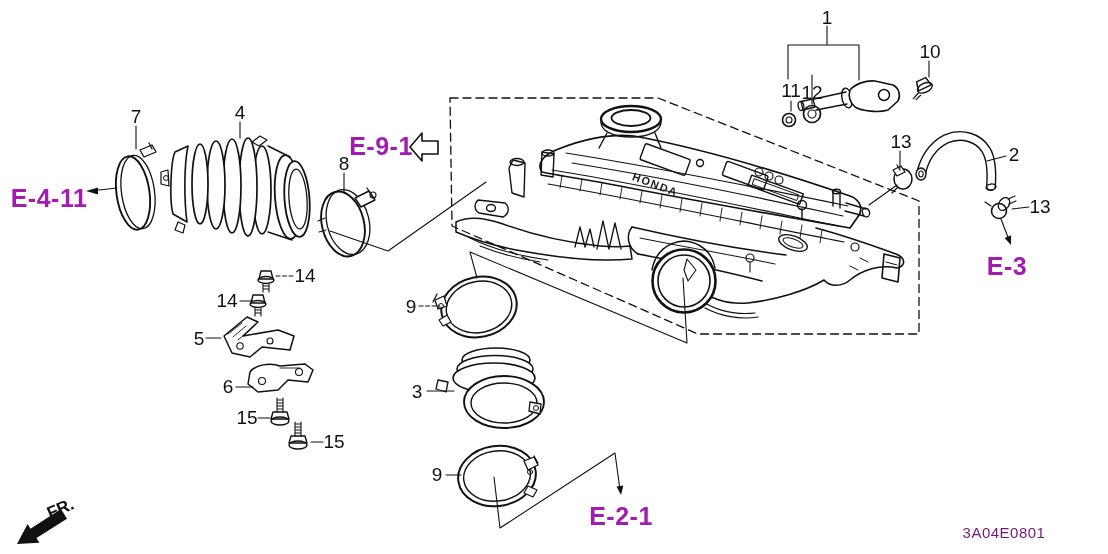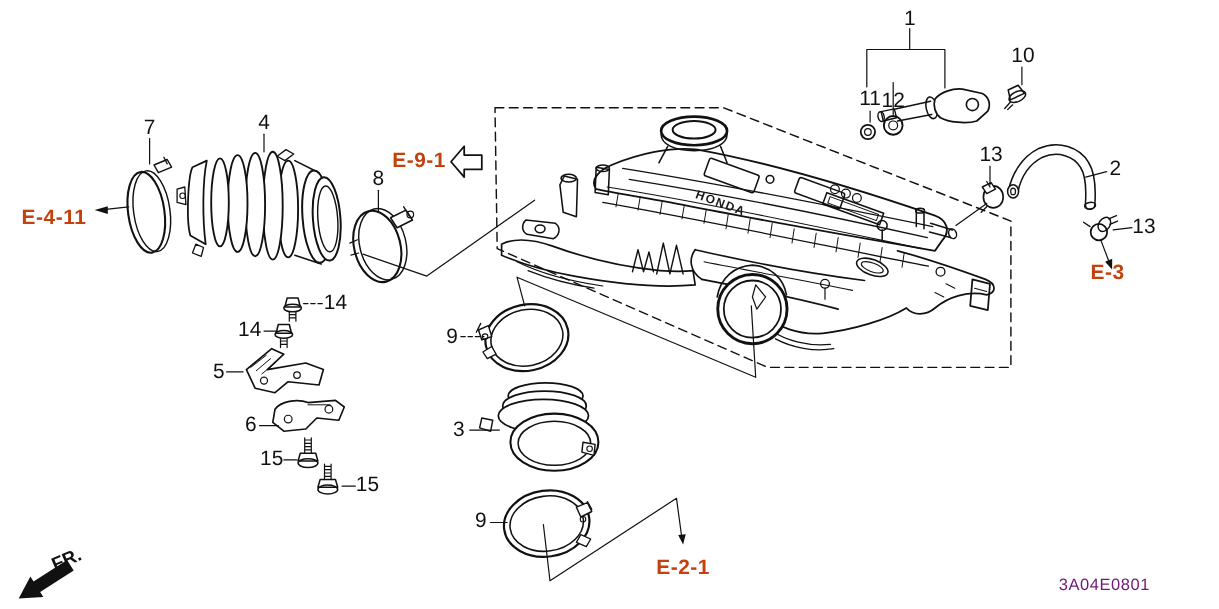--- a/index.html
+++ b/index.html
@@ -7,21 +7,21 @@
     position:relative;width:1108px;height:554px;background:#fff;overflow:hidden;
     font-family:"Liberation Sans","DejaVu Sans",sans-serif;
   }
   #art{position:absolute;left:0;top:0;}
   .part-label{
     position:absolute;transform:translate(-50%,-50%);
     font-size:19px;font-weight:400;color:#111;white-space:nowrap;line-height:1;
   }
   .ref-label{
     position:absolute;transform:translate(-50%,-50%);
-    font-size:19px;font-weight:700;color:#c2410c;white-space:nowrap;line-height:1;
+    font-size:25px;font-weight:700;color:#a21caf;white-space:nowrap;line-height:1;
     letter-spacing:0.5px;
   }
   .diagram-code{
     position:absolute;transform:translate(-50%,-50%);
     font-size:15px;color:#701a75;white-space:nowrap;line-height:1;letter-spacing:0.5px;
   }
 </style>
 </head>
 <body>
 
@@ -319,19 +319,19 @@
       <div class="part-label" style="left: 227px; top: 300px;">14</div>
       <div class="part-label" style="left: 199px; top: 338px;">5</div>
       <div class="part-label" style="left: 228px; top: 386px;">6</div>
       <div class="part-label" style="left: 247px; top: 417px;">15</div>
       <div class="part-label" style="left: 334px; top: 441px;">15</div>
       <div class="part-label" style="left: 411px; top: 306px;">9</div>
       <div class="part-label" style="left: 417px; top: 391px;">3</div>
       <div class="part-label" style="left: 437px; top: 474px;">9</div>
       <div class="ref-label" style="left: 49px; top: 198px;">E-4-11</div>
       <div class="ref-label" style="left: 381px; top: 146px;">E-9-1</div>
-      <div class="ref-label" style="left: 1007px; top: 248px;">E-3</div>
+      <div class="ref-label" style="left: 1007px; top: 266px;">E-3</div>
       <div class="ref-label" style="left: 621px; top: 516px;">E-2-1</div>
     </div>
 
 <div class="diagram-code" id="diagram-code" style="left: 1004px; top: 532px;">3A04E0801</div>
 
 </div>
 
 </body></html>

